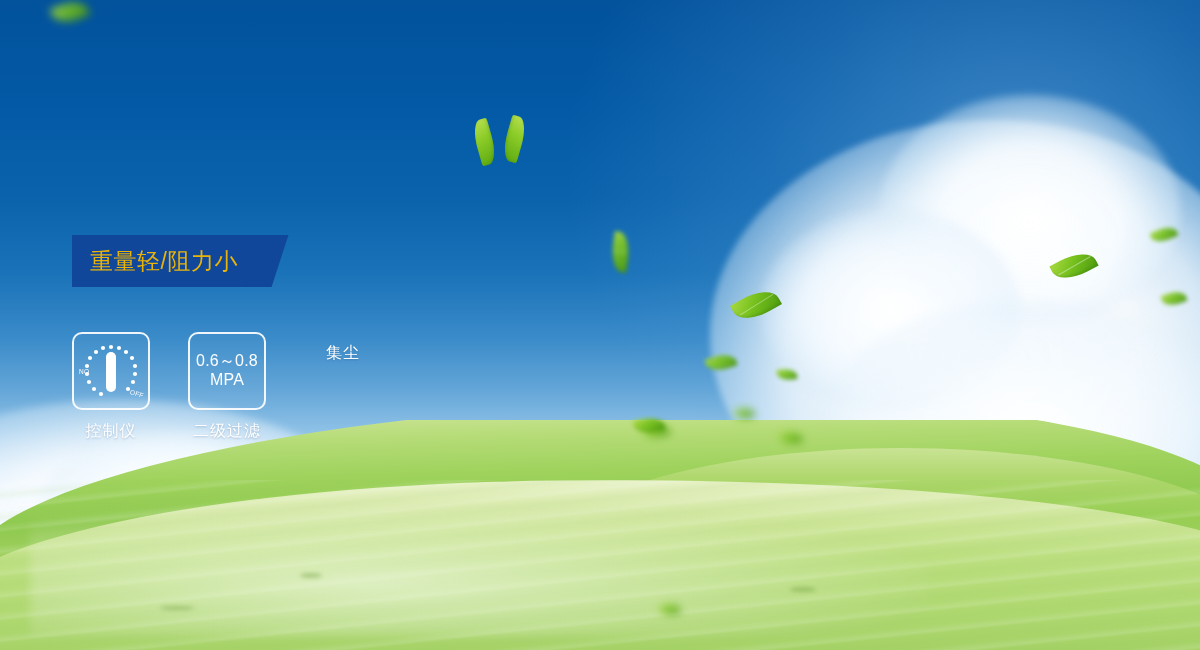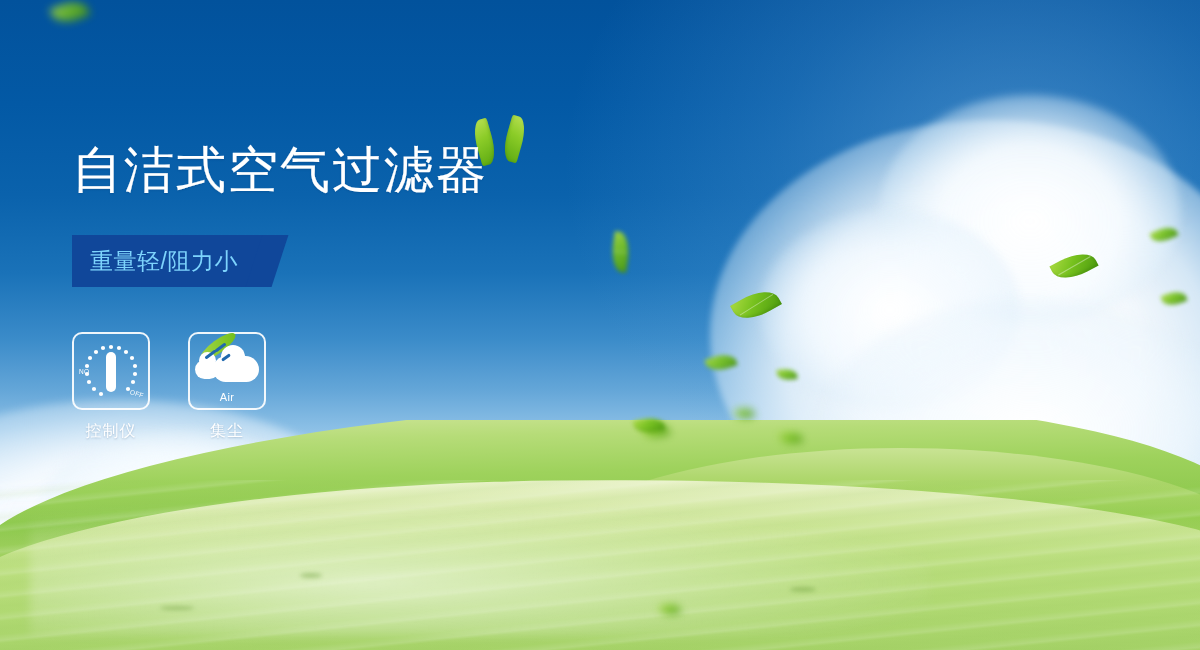--- a/index.html
+++ b/index.html
@@ -286,21 +286,21 @@
 
   
   .subtitle-bar {
     position: absolute; left: 72px; top: 235px;
     height: 52px;
     display: flex;
     align-items: stretch;
   }
   .sub-left {
     background: #10479a;
-    color: #7dd3fc;
+    color: #eab308;
     display: flex; align-items: center;
     padding: 0 30px 0 18px;
     font-size: 23px;
     letter-spacing: 0.5px;
     position: relative;
     z-index: 2;
   }
   .sub-left::after {
     content: "";
     position: absolute; right: -12px; top: 0;
@@ -481,21 +481,20 @@
     </div>
   <div class="leaf soft" style="left:1151px; top:228px; width:26px; height:13px; transform:rotate(-24deg);"></div>
   <div class="leaf soft" style="left:1162px; top:292px; width:24px; height:13px; transform:rotate(-20deg);"></div>
   <div class="leaf softer" style="left:660px; top:604px; width:20px; height:11px; transform:rotate(-12deg);"></div>
 
   <div class="sprout" style="left:474px; top:113px; width:64px; height:56px;">
     <div class="blade" style="left:2px; top:6px; transform:rotate(-16deg);"></div>
     <div class="blade" style="left:32px; top:3px; transform:rotate(16deg) scaleX(-1);"></div>
   </div>
 
-  <div class="title">自洁式空气过滤器</div>
 
   <div class="subtitle-bar">
     <div class="sub-left">
       <span>重量轻/阻力小</span>
     </div>
   </div>
 
   <div class="features">
 
     <div class="feature">
@@ -522,35 +521,33 @@
             </g>
           </svg>
           <div class="gauge-needle"></div>
           <div class="gauge-no">NO</div>
           <div class="gauge-off">OFF</div>
         </div>
       </div>
       <div class="feature-label">控制仪</div>
     </div>
 
-
-
-
     <div class="feature">
       <div class="feature-box">
-        <div class="airicon">
-          <div class="ai-streak" style="left:2px; top:-2px; width:42px; height:13px;"></div>
-          <div class="ai-cloud-big"></div>
-          <div class="ai-cloud-small"></div>
-          <div class="ai-cut" style="left:9px; top:11px; width:13px; height:3px;"></div>
-          <div class="ai-cut" style="left:19px; top:4px; width:13px; height:3px;"></div>
-          <div class="ai-cut" style="left:26px; top:14px; width:10px; height:3px;"></div>
-          <div class="ai-text">Air</div>
+        <div class="feature-text">
+          <div>0.6～0.8</div>
+          <div>MPA</div>
         </div>
       </div>
+      <div class="feature-label">二级过滤</div>
+    </div>
+
+
+
+    <div class="feature">
       <div class="feature-label">集尘</div>
     </div>
 
   </div>
 
   <div class="leaf soft" style="left:634px; top:418px; width:30px; height:15px; transform:rotate(-12deg); z-index:5;"></div>
 
 </div>
 
 </body></html>

